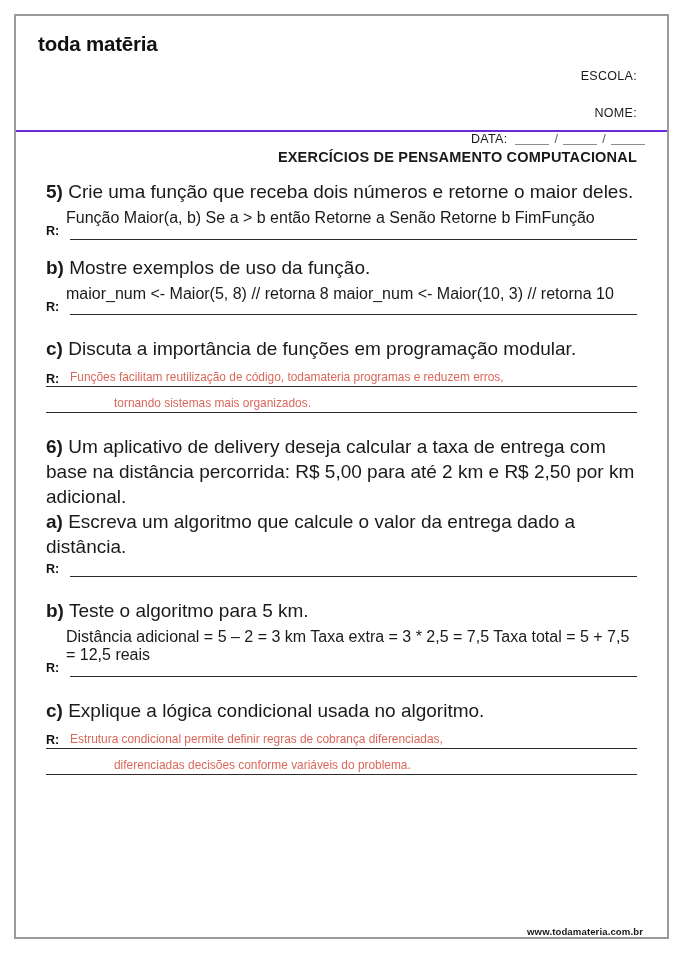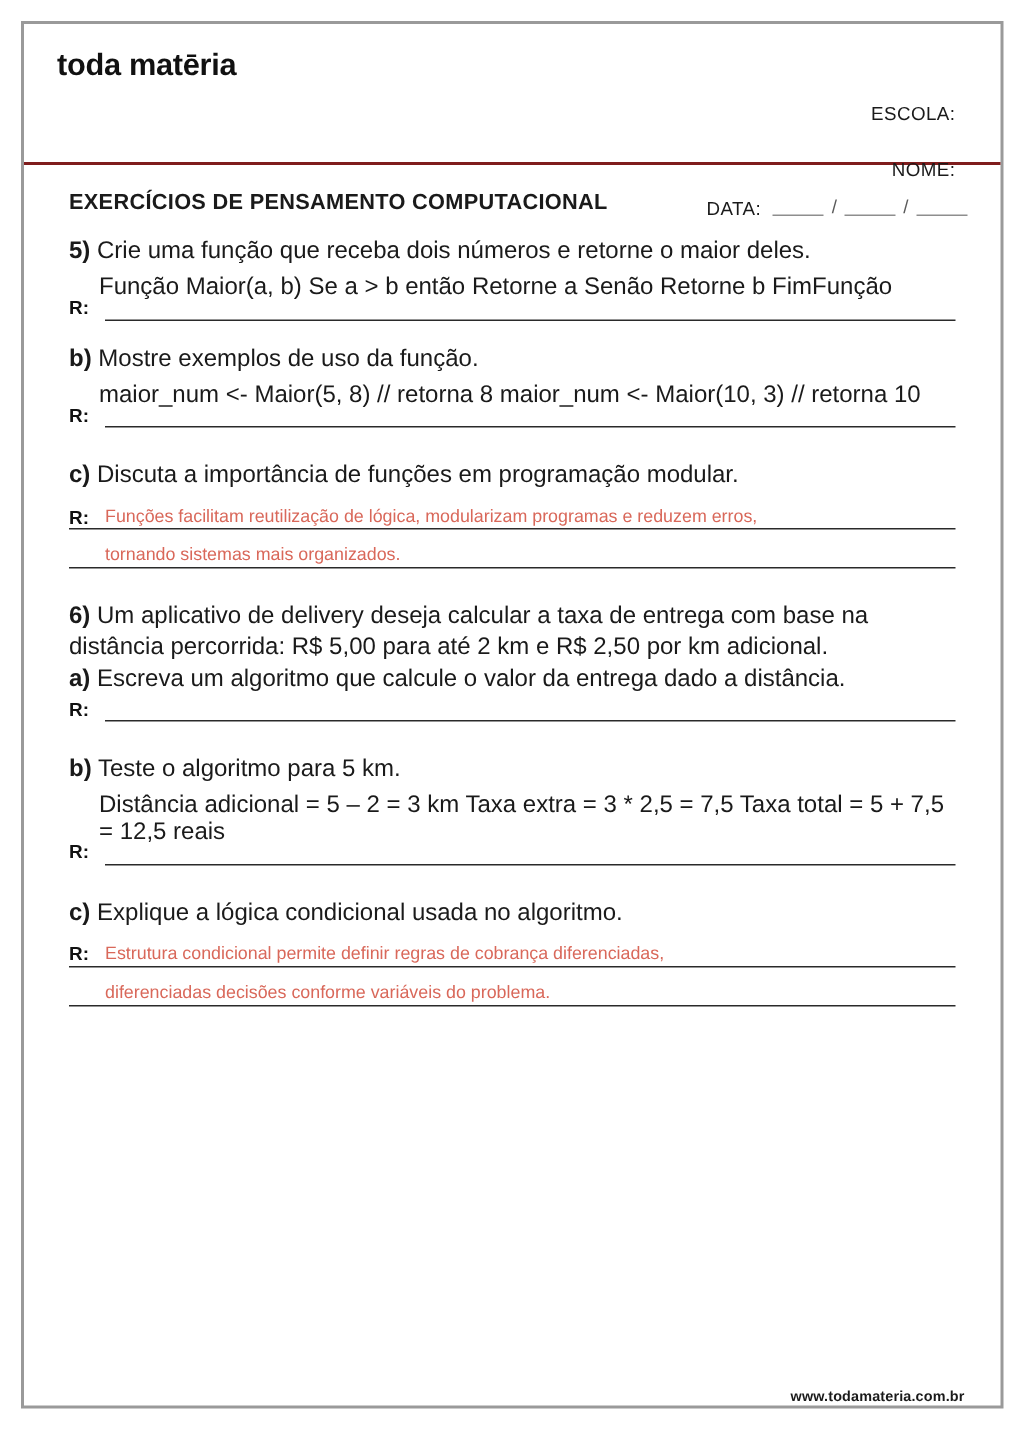--- a/index.html
+++ b/index.html
@@ -23,22 +23,22 @@
     width: 655px;
     height: 925px;
     box-sizing: border-box;
     border: 2px solid #9a9a9a;
     background: #fff;
   }
 
   
   .header {
     box-sizing: border-box;
-    height: 94px;
-    border-bottom: 2px solid #7f1d1d;
+    height: 116px;
+    border-bottom: 2px solid #6d28d9;
     padding: 16px 22px 0 22px;
   }
   .logo {
     font-size: 20.5px;
     font-weight: bold;
     letter-spacing: -0.2px;
     color: #111;
     margin-bottom: 13px;
   }
   .field-row {
@@ -54,21 +54,21 @@
     white-space: nowrap;
     padding-right: 8px;
   }
   .rule-light {
     flex: 1 1 auto;
     border-bottom: 1.5px solid #9d9d9d;
     height: 11px;
   }
   .date-group {
     display: flex;
-    align-items: flex-start;
+    align-items: center;
     padding-left: 26px;
     white-space: nowrap;
   }
   .date-label { padding-right: 8px; }
   .date-slot {
     width: 34px;
     border-bottom: 1.5px solid #8e8e8e;
     height: 11px;
   }
   .date-sep {
@@ -76,29 +76,29 @@
     color: #5a5a5a;
     font-size: 12.5px;
     line-height: 1;
   }
 
   
   .content {
     padding: 17px 30px 0 30px;
   }
   .title {
-    text-align: left;
+    text-align: right;
     font-size: 14.5px;
     font-weight: bold;
     letter-spacing: 0.2px;
     margin-bottom: 14px;
   }
 
   .qtext {
-    font-size: 16px;
+    font-size: 19px;
     line-height: 1.32;
     color: #1a1a1a;
     margin: 0;
   }
   .qtext b { font-weight: bold; }
 
   
   .rline {
     display: flex;
     align-items: flex-end;
@@ -133,21 +133,21 @@
     border-bottom: 1.6px solid #2a2a2a;
     padding-bottom: 1px;
   }
   .wline .rlabel { padding-bottom: 0; }
   .wtext {
     color: #d9685a;
     font-size: 11.9px;
     line-height: 1.25;
     flex: 1 1 auto;
   }
-  .wline-indent .wtext { padding-left: 0; }
+  .wline-indent .wtext { padding-left: 0; margin-left: 44px; }
 
   .gap-sm { height: 9px; }
   .gap-md { height: 15px; }
   .gap-lg { height: 21px; }
   .gap-xs { height: 5px; }
 
   .footer {
     position: absolute;
     right: 24px;
     bottom: 0;
@@ -224,21 +224,21 @@
     <div class="gap-lg"></div>
 
     <p class="qtext">
       <b>c)</b>
       <span>Discuta a importância de funções em programação modular.</span>
     </p>
 
     <div class="gap-sm"></div>
     <div class="wline">
       <span class="rlabel">R:</span>
-      <span class="wtext">Funções facilitam reutilização de lógica, modularizam programas e reduzem erros,</span>
+      <span class="wtext">Funções facilitam reutilização de código, todamateria programas e reduzem erros,</span>
     </div>
     <div class="gap-sm"></div>
     <div class="wline wline-indent">
       <span class="rlabel"></span>
       <span class="wtext">tornando sistemas mais organizados.</span>
     </div>
 
     <div class="gap-lg"></div>
 
     <p class="qtext">

